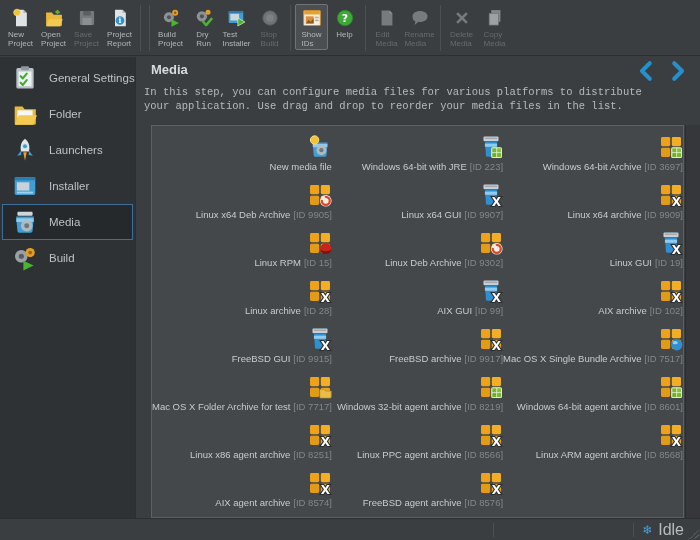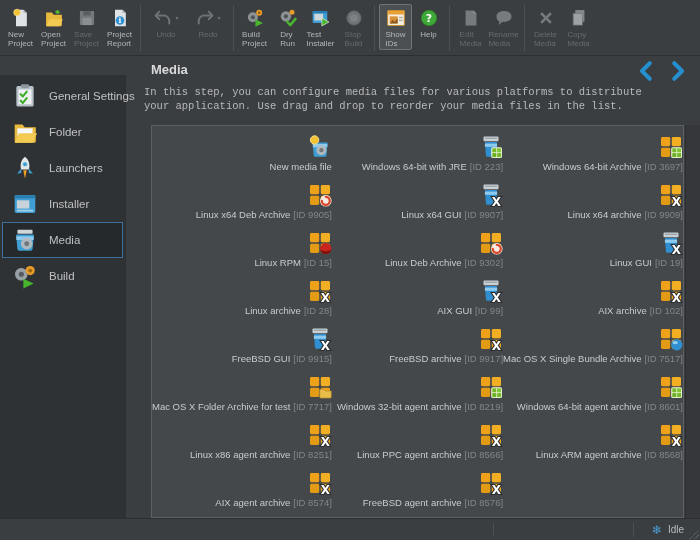--- a/index.html
+++ b/index.html
@@ -26,21 +26,21 @@
   .tb-icon-row { display:flex; align-items:center; height:21px; }
   .tb-icon { width:20px; height:20px; display:block; }
   .tb-caret { font-size:6px; color:#6f7274; margin-left:2px; }
   .tb-label {
     font-size:8px; line-height:9px; text-align:left; color:#b4b6b8;
     white-space:pre-line; margin-top:2px;
   }
   .tb-btn.disabled .tb-label { color:#686b6d; }
   
   .sidebar {
-    position:absolute; top:75px; left:0; width:126px; bottom:22px;
+    position:absolute; top:57px; left:0; width:136px; bottom:22px;
     background:#2f3234; border-right:1px solid #2c2e30; padding-top:3px;
   }
   .sb-item {
     height:36px; display:flex; align-items:center; gap:11px;
     padding-left:9px; margin:0 2px; border:1px solid transparent; cursor:default;
   }
   .sb-item.selected { background:#26292b; border-color:#3d6f98; }
   .sb-icon { width:26px; height:26px; flex:none; }
   .sb-label { font-size:11.5px; color:#bfc1c3; white-space:nowrap; }
   
@@ -70,21 +70,21 @@
   .m-label { font-size:9.5px; white-space:nowrap; color:#c9cbcd; }
   .m-id { color:#83868a; margin-left:3px; }
   
   .statusbar {
     position:absolute; bottom:0; left:0; right:0; height:22px;
     background:#3b3e40; border-top:1px solid #2c2e30;
   }
   .st-sep { position:absolute; top:4px; width:1px; height:14px; background:#4d5052; }
   .status-group { position:absolute; right:16px; top:0; height:21px; display:flex; align-items:center; gap:6px; }
   .snowflake { font-size:12px; color:#4a9fd8; line-height:1; }
-  .status-label { font-size:10px; color:#b8babc; }
+  .status-label { font-size:16px; color:#b8babc; }
   .resize-grip {
     position:absolute; right:1px; bottom:1px; width:10px; height:10px;
     background:linear-gradient(135deg, transparent 50%, #55585a 50%, #55585a 58%, transparent 58%, transparent 72%, #55585a 72%, #55585a 80%, transparent 80%);
   }
 </style>
 </head>
 <body>
 
 <div class="toolbar">
     <div class="tb-group">
@@ -128,42 +128,20 @@
               <path d="M15 2 l4 4 h-4z" fill="#aeb4b8"></path>
               <circle cx="12" cy="15" r="5.2" fill="#2f8fd0"></circle>
               <text x="12" y="18.4" font-size="9" font-weight="bold" fill="#fff" text-anchor="middle" font-family="DejaVu Serif, serif">i</text>
             </svg></span>
         </div>
         <div class="tb-label">Project
 Report</div>
       </div>
     </div>
     <div class="tb-sep"></div>
-    <div class="tb-group">
-      <div class="tb-btn disabled wide">
-        <div class="tb-icon-row">
-          <span class="tb-icon"><svg viewBox="0 0 24 24" width="100%" height="100%" xmlns="http://www.w3.org/2000/svg">
-              <path d="M7.5 4.5 L3 9 l4.5 4.5" stroke="#6f7274" stroke-width="2.2" fill="none" stroke-linecap="round" stroke-linejoin="round"></path>
-              <path d="M3.6 9 h9.4 a6.5 6.5 0 0 1 6.5 6.5 v3" stroke="#6f7274" stroke-width="2.4" fill="none" stroke-linecap="round"></path>
-            </svg></span>
-          <span class="tb-caret">▾</span>
-        </div>
-        <div class="tb-label">Undo</div>
-      </div>
-      <div class="tb-btn disabled wide">
-        <div class="tb-icon-row">
-          <span class="tb-icon"><svg viewBox="0 0 24 24" width="100%" height="100%" xmlns="http://www.w3.org/2000/svg">
-              <path d="M16.5 4.5 L21 9 l-4.5 4.5" stroke="#6f7274" stroke-width="2.2" fill="none" stroke-linecap="round" stroke-linejoin="round"></path>
-              <path d="M20.4 9 H11 a6.5 6.5 0 0 0 -6.5 6.5 v3" stroke="#6f7274" stroke-width="2.4" fill="none" stroke-linecap="round"></path>
-            </svg></span>
-          <span class="tb-caret">▾</span>
-        </div>
-        <div class="tb-label">Redo</div>
-      </div>
-    </div>
     <div class="tb-sep"></div>
     <div class="tb-group">
       <div class="tb-btn">
         <div class="tb-icon-row">
           <span class="tb-icon"><svg viewBox="0 0 24 24" width="100%" height="100%" xmlns="http://www.w3.org/2000/svg">
               <circle cx="9.5" cy="11" r="6" fill="#8d9296"></circle>
               <circle cx="9.5" cy="11" r="2.4" fill="#4e5356"></circle>
               <circle cx="17" cy="5.8" r="3.6" fill="#e89c28"></circle>
               <circle cx="17" cy="5.8" r="1.5" fill="#8d5d10"></circle>
               <path d="M12.5 13.5 l9 4.5 -9 4.5z" fill="#49b52e"></path>

